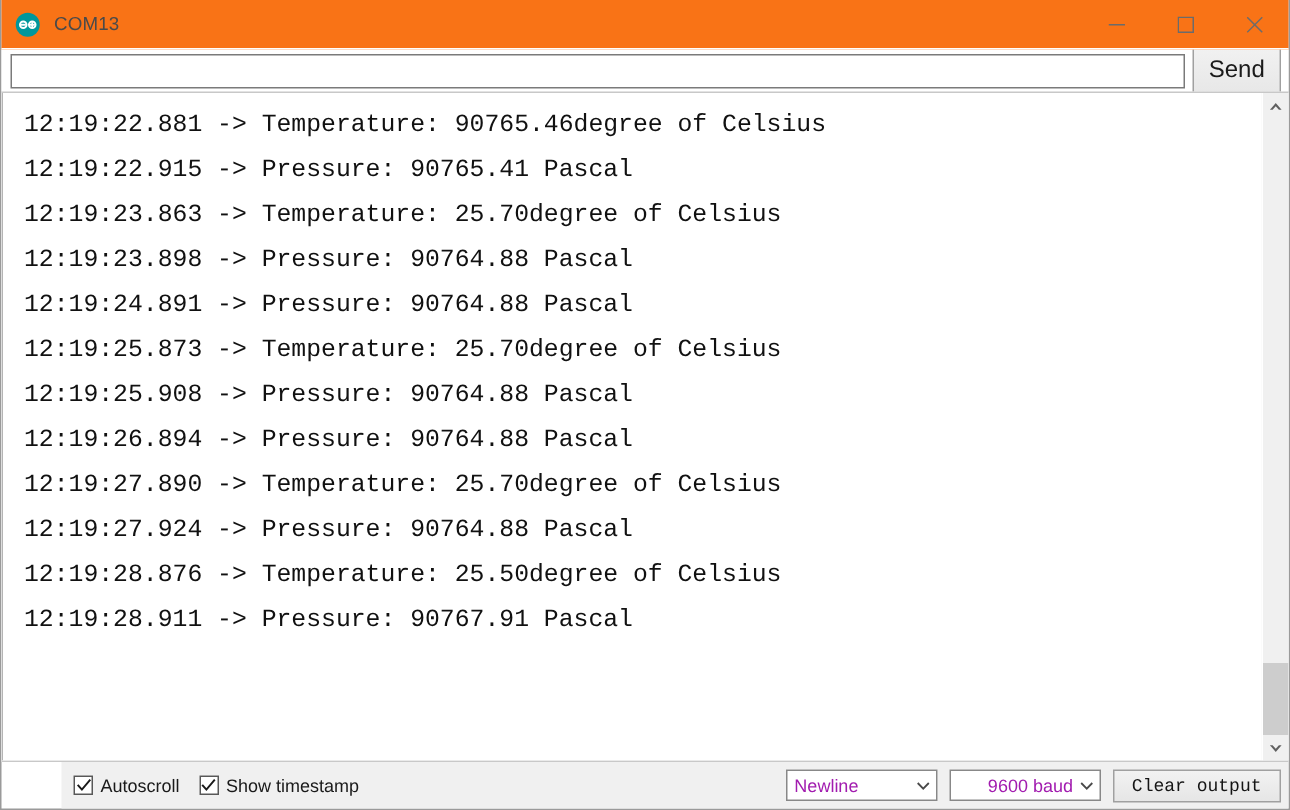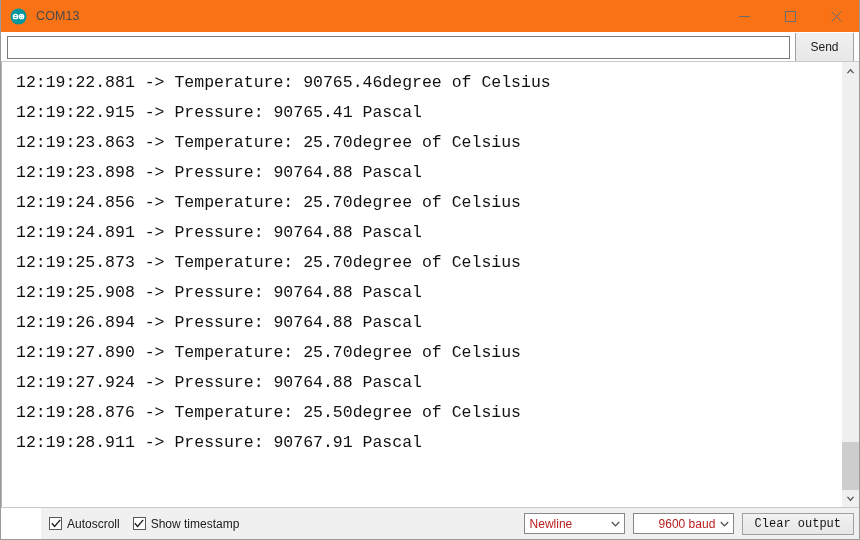--- a/index.html
+++ b/index.html
@@ -94,21 +94,21 @@
     padding: 0 4px;
     outline: none;
   }
   .send-btn {
     width: 59px;
     height: 39px;
     box-sizing: border-box;
     border: 1px solid #a0a0a0;
     background: linear-gradient(to bottom, #f2f2f2 0%, #e6e6e6 100%);
     font-family: "Liberation Sans", sans-serif;
-    font-size: 12px;
+    font-size: 16px;
     color: #1a1a1a;
     cursor: default;
     display: flex;
     align-items: center;
     justify-content: center;
   }
 
   
   .console-wrap {
     flex: 1 1 auto;
@@ -229,21 +229,21 @@
     display: flex;
     align-items: center;
     position: relative;
     margin-right: 8px;
     cursor: default;
   }
   .combo-newline { width: 101px; }
   .combo-baud { width: 101px; padding-left: 20px; }
   .combo-label {
     font-size: 12px;
-    color: #b91c1c;
+    color: #a21caf;
     padding-left: 5px;
     white-space: nowrap;
     flex: 1 1 auto;
     overflow: hidden;
   }
   .combo-arrow {
     width: 17px;
     display: flex;
     align-items: center;
     justify-content: center;
@@ -311,21 +311,20 @@
     <input class="cmd-input" type="text" value="" placeholder="" style="">
     <div class="send-btn">Send</div>
   </div>
 
   <div class="console-wrap">
     <div class="console">
       <div class="log-line">12:19:22.881 -&gt; Temperature: 90765.46degree of Celsius</div>
       <div class="log-line">12:19:22.915 -&gt; Pressure: 90765.41 Pascal</div>
       <div class="log-line">12:19:23.863 -&gt; Temperature: 25.70degree of Celsius</div>
       <div class="log-line">12:19:23.898 -&gt; Pressure: 90764.88 Pascal</div>
-      <div class="log-line">12:19:24.856 -&gt; Temperature: 25.70degree of Celsius</div>
       <div class="log-line">12:19:24.891 -&gt; Pressure: 90764.88 Pascal</div>
       <div class="log-line">12:19:25.873 -&gt; Temperature: 25.70degree of Celsius</div>
       <div class="log-line">12:19:25.908 -&gt; Pressure: 90764.88 Pascal</div>
       <div class="log-line">12:19:26.894 -&gt; Pressure: 90764.88 Pascal</div>
       <div class="log-line">12:19:27.890 -&gt; Temperature: 25.70degree of Celsius</div>
       <div class="log-line">12:19:27.924 -&gt; Pressure: 90764.88 Pascal</div>
       <div class="log-line">12:19:28.876 -&gt; Temperature: 25.50degree of Celsius</div>
       <div class="log-line">12:19:28.911 -&gt; Pressure: 90767.91 Pascal</div>
     </div>
     <div class="vscroll">

